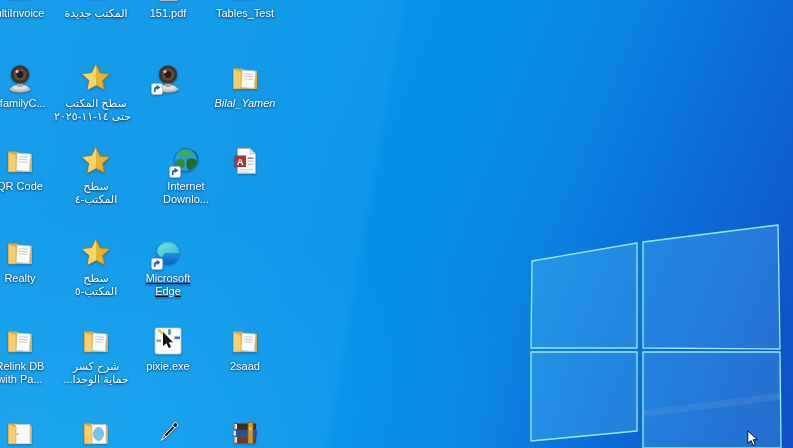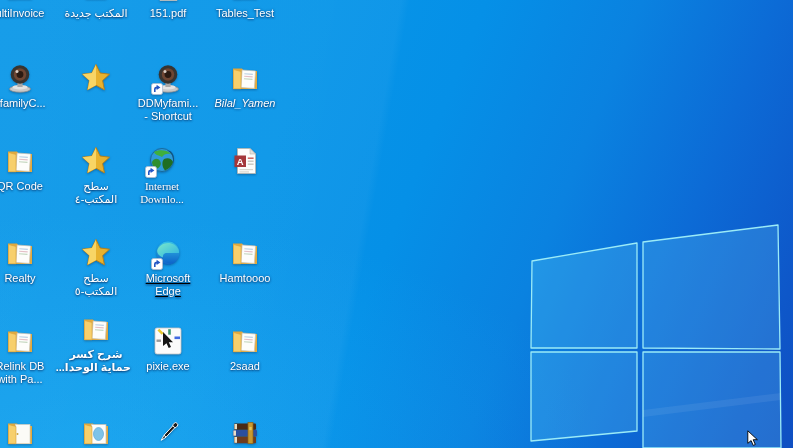--- a/index.html
+++ b/index.html
@@ -130,43 +130,43 @@
         <div class="ln">yfamilyC...</div>
       </div>
     </div>
     <div class="cell" style="left: 61px; top: 62px;">
       <div class="ico">
         <svg viewBox="0 0 32 32" width="32" height="32">
 <path d="M16 2.5 L20.1 11 L29.5 12.2 L22.6 18.6 L24.4 27.8 L16 23.2 L7.6 27.8 L9.4 18.6 L2.5 12.2 L11.9 11 Z" fill="#E8B22E" stroke="#B8821B" stroke-width="1" stroke-linejoin="round"></path>
 <path d="M16 2.5 L11.9 11 L2.5 12.2 L9.4 18.6 L7.6 27.8 L16 23.2 Z" fill="#F8D565"></path>
         </svg>
       </div>
+      <div class="lbl">
+        <div class="ln" dir="rtl">سطح المكتب</div>
+        <div class="ln" dir="rtl">حتى ١٤-١١-٢٠٢٥</div>
+      </div>
     </div>
     <div class="cell" style="left: 133px; top: 62px;">
       <div class="ico">
         <svg viewBox="0 0 32 32" width="32" height="32">
 <ellipse cx="16" cy="27" rx="10.5" ry="3.2" fill="#C9C9C9" stroke="#8F8F8F" stroke-width=".8"></ellipse>
 <ellipse cx="16" cy="25.2" rx="7.5" ry="2.3" fill="#E3E3E3"></ellipse>
 <rect x="13.4" y="19.5" width="5.2" height="5.5" fill="#A8A8A8"></rect>
 <circle cx="16" cy="12.5" r="9.3" fill="#383430"></circle>
 <circle cx="16" cy="12.5" r="6.2" fill="#6E4633"></circle>
 <circle cx="16" cy="12.5" r="3.4" fill="#2A1A12"></circle>
 <circle cx="13" cy="9.4" r="1.5" fill="#EDE6DE" opacity=".85"></circle>
         </svg>
         <span class="sc">
           <svg viewBox="0 0 12 12" width="12" height="12">
 <rect x=".5" y=".5" width="11" height="11" rx="2" fill="#FFFFFF" stroke="#AEBCD2" stroke-width=".8"></rect>
 <path d="M3 9 L3 6 Q3 3.6 5.6 3.4 L5.6 1.7 L9.4 4.4 L5.6 7.1 L5.6 5.4 Q4.6 5.5 4.6 6.6 L4.6 9 Z" fill="#2456C4"></path>
           </svg>
         </span>
       </div>
-      <div class="lbl">
-        <div class="ln">DDMyfami...</div>
-        <div class="ln">- Shortcut</div>
-      </div>
     </div>
     <div class="cell" style="left: 210px; top: 62px; font-style: italic;">
       <div class="ico">
         <svg viewBox="0 0 32 32" width="32" height="32">
 <path d="M4 6.5 h9 l2 2.5 h13 v18 h-24 z" fill="#E2A93E"></path>
 <g transform="rotate(4 20 17)">
             <rect x="12.5" y="8.5" width="13.5" height="17.5" fill="#FDFDFB" stroke="#C9C4B4" stroke-width=".7"></rect>
             <rect x="15" y="11.5" width="8.5" height="1.2" fill="#B9CFE4"></rect>
             <rect x="15" y="14" width="8.5" height="1.2" fill="#E4BFC6"></rect>
             <rect x="15" y="16.5" width="8.5" height="1.2" fill="#C4D6BE"></rect>
@@ -200,21 +200,21 @@
         <svg viewBox="0 0 32 32" width="32" height="32">
 <path d="M16 2.5 L20.1 11 L29.5 12.2 L22.6 18.6 L24.4 27.8 L16 23.2 L7.6 27.8 L9.4 18.6 L2.5 12.2 L11.9 11 Z" fill="#E8B22E" stroke="#B8821B" stroke-width="1" stroke-linejoin="round"></path>
 <path d="M16 2.5 L11.9 11 L2.5 12.2 L9.4 18.6 L7.6 27.8 L16 23.2 Z" fill="#F8D565"></path>
         </svg>
       </div>
       <div class="lbl">
         <div class="ln" dir="rtl">سطح</div>
         <div class="ln" dir="rtl">المكتب-٤</div>
       </div>
     </div>
-    <div class="cell" style="left: 127px; top: 145px; font-family: Liberation Serif, serif;">
+    <div class="cell" style="left: 151px; top: 145px;">
       <div class="ico">
         <svg viewBox="0 0 32 32" width="32" height="32">
 <circle cx="16" cy="15" r="11.5" fill="#2E9AD8" stroke="#16618F" stroke-width=".8"></circle>
 <path d="M8 7 C12 4.5 21 4.5 25 9 C21 8 18 9 16 12 C12 10 9 10 8 7 Z" fill="#3FAF3C"></path>
 <path d="M6 17 C8 13 12 13 14 16 C16 19 14 23 10 24 C7.5 22 6 20 6 17 Z" fill="#2F8F2E"></path>
 <path d="M18 14 C22 12 26 14 27 17 C26 21 23 24 19 25.5 C16 22 15.5 17 18 14 Z" fill="#1F6E22"></path>
 <path d="M21 5.5 C26 8 28.5 13 26.5 19.5 C29 15 28.5 9 24.5 6 Z" fill="rgba(10,40,70,.45)"></path>
         </svg>
         <span class="sc">
           <svg viewBox="0 0 12 12" width="12" height="12">
@@ -294,56 +294,39 @@
 <rect x=".5" y=".5" width="11" height="11" rx="2" fill="#FFFFFF" stroke="#AEBCD2" stroke-width=".8"></rect>
 <path d="M3 9 L3 6 Q3 3.6 5.6 3.4 L5.6 1.7 L9.4 4.4 L5.6 7.1 L5.6 5.4 Q4.6 5.5 4.6 6.6 L4.6 9 Z" fill="#2456C4"></path>
           </svg>
         </span>
       </div>
       <div class="lbl">
         <div class="ln">Microsoft</div>
         <div class="ln">Edge</div>
       </div>
     </div>
-    <div class="cell" style="left: 210px; top: 237px;">
-      <div class="ico">
-        <svg viewBox="0 0 32 32" width="32" height="32">
-<path d="M4 6.5 h9 l2 2.5 h13 v18 h-24 z" fill="#E2A93E"></path>
-<g transform="rotate(4 20 17)">
-            <rect x="12.5" y="8.5" width="13.5" height="17.5" fill="#FDFDFB" stroke="#C9C4B4" stroke-width=".7"></rect>
-            <rect x="15" y="11.5" width="8.5" height="1.2" fill="#B9CFE4"></rect>
-            <rect x="15" y="14" width="8.5" height="1.2" fill="#E4BFC6"></rect>
-            <rect x="15" y="16.5" width="8.5" height="1.2" fill="#C4D6BE"></rect>
-          </g>
-<polygon points="4.5,7.5 12,9.5 12,26.8 4.5,26.8" fill="#F7CF6C" stroke="#D9A23B" stroke-width=".6"></polygon>
-        </svg>
-      </div>
-      <div class="lbl">
-        <div class="ln">Hamtoooo</div>
-      </div>
-    </div>
     <div class="cell" style="left: -15px; top: 325px;">
       <div class="ico">
         <svg viewBox="0 0 32 32" width="32" height="32">
 <path d="M4 6.5 h9 l2 2.5 h13 v18 h-24 z" fill="#E2A93E"></path>
 <g transform="rotate(4 20 17)">
             <rect x="12.5" y="8.5" width="13.5" height="17.5" fill="#FDFDFB" stroke="#C9C4B4" stroke-width=".7"></rect>
             <rect x="15" y="11.5" width="8.5" height="1.2" fill="#B9CFE4"></rect>
             <rect x="15" y="14" width="8.5" height="1.2" fill="#E4BFC6"></rect>
             <rect x="15" y="16.5" width="8.5" height="1.2" fill="#C4D6BE"></rect>
           </g>
 <polygon points="4.5,7.5 12,9.5 12,26.8 4.5,26.8" fill="#F7CF6C" stroke="#D9A23B" stroke-width=".6"></polygon>
         </svg>
       </div>
       <div class="lbl">
         <div class="ln">Relink DB</div>
         <div class="ln">with Pa...</div>
       </div>
     </div>
-    <div class="cell" style="left: 61px; top: 313px; font-weight: bold;">
+    <div class="cell" style="left: 61px; top: 325px;">
       <div class="ico">
         <svg viewBox="0 0 32 32" width="32" height="32">
 <path d="M4 6.5 h9 l2 2.5 h13 v18 h-24 z" fill="#E2A93E"></path>
 <g transform="rotate(4 20 17)">
             <rect x="12.5" y="8.5" width="13.5" height="17.5" fill="#FDFDFB" stroke="#C9C4B4" stroke-width=".7"></rect>
             <rect x="15" y="11.5" width="8.5" height="1.2" fill="#B9CFE4"></rect>
             <rect x="15" y="14" width="8.5" height="1.2" fill="#E4BFC6"></rect>
             <rect x="15" y="16.5" width="8.5" height="1.2" fill="#C4D6BE"></rect>
           </g>
 <polygon points="4.5,7.5 12,9.5 12,26.8 4.5,26.8" fill="#F7CF6C" stroke="#D9A23B" stroke-width=".6"></polygon>

